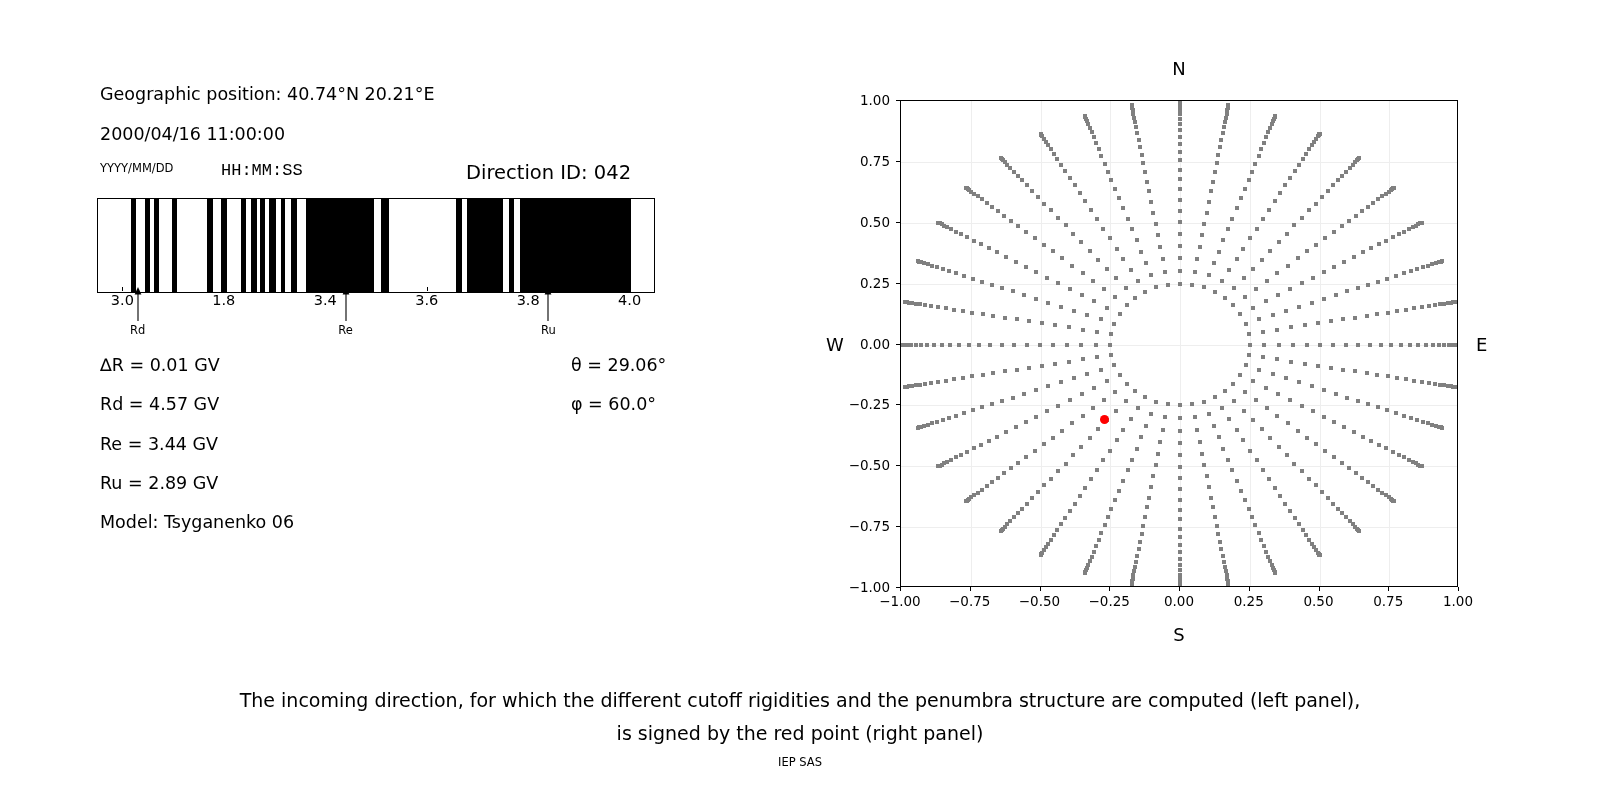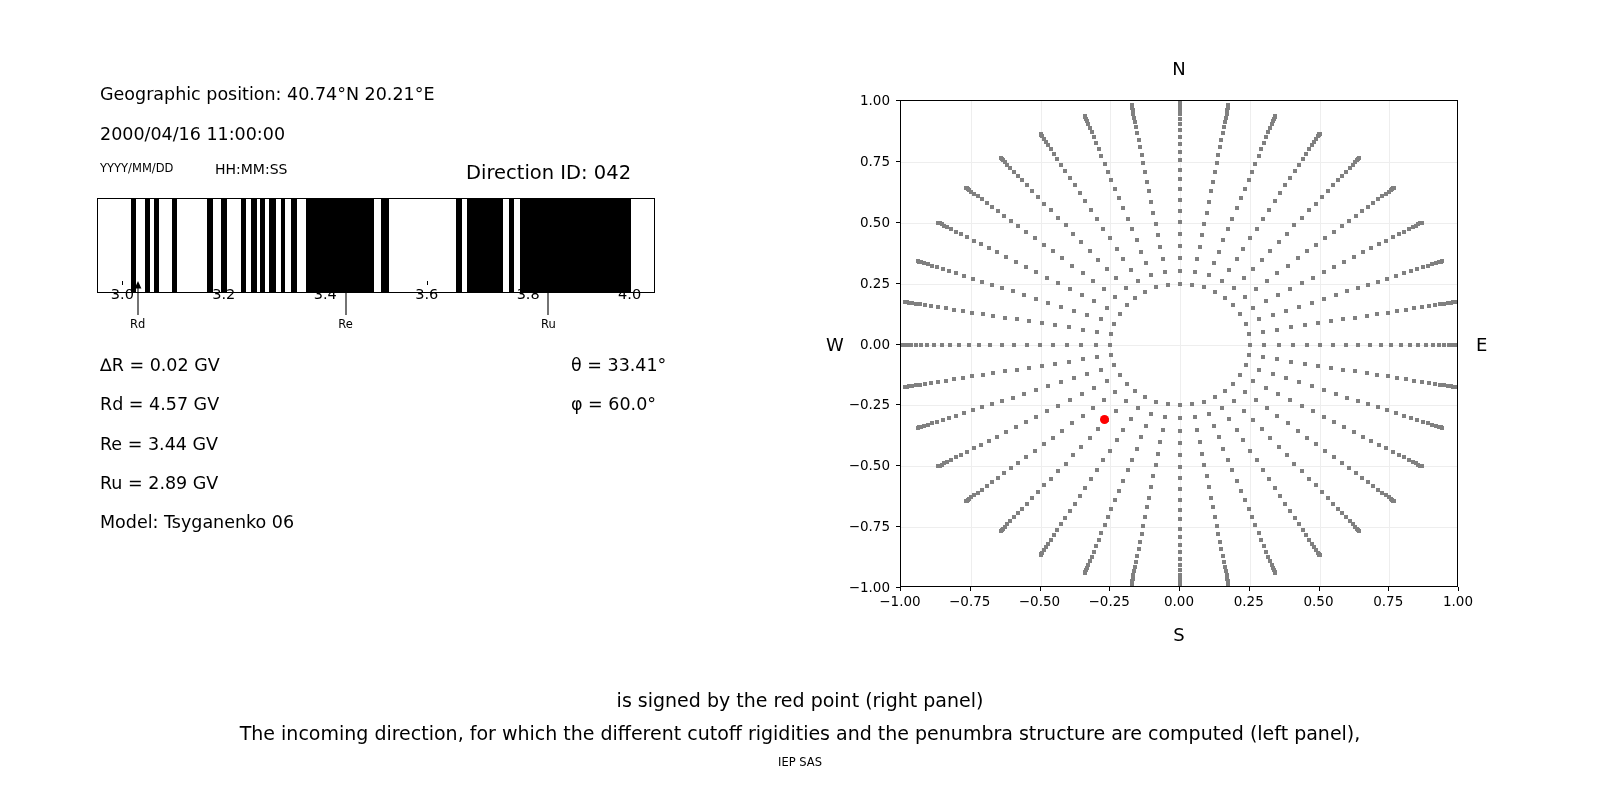--- a/index.html
+++ b/index.html
@@ -2,29 +2,29 @@
 <html><head>
 <meta charset="utf-8">
 <style>
   html,body{margin:0;padding:0;background:#ffffff;}
   body{width:1600px;height:800px;position:relative;overflow:hidden;
        font-family:"DejaVu Sans","Liberation Sans",sans-serif;color:#000;}
   .abs{position:absolute;}
   #geo-pos{left:100px;top:84px;font-size:17.5px;white-space:nowrap;}
   #datetime{left:100px;top:124px;font-size:17.5px;white-space:nowrap;}
   #fmt-date{left:100px;top:161px;font-size:11.5px;white-space:nowrap;}
-  #fmt-time{left:215px;top:161px;font-size:14px;white-space:nowrap;}
+  #fmt-time{left:221px;top:161px;font-size:17px;white-space:nowrap;font-family:Liberation Mono, monospace;}
   #dir-id{left:466px;top:161px;font-size:19.5px;white-space:nowrap;}
 
   #penumbra-panel{left:97px;top:198px;width:558px;height:95px;}
   #penumbra-strip{position:absolute;left:0;top:0;width:100%;height:100%;
       background:#ffffff;border:1px solid #000;box-sizing:border-box;overflow:hidden;}
   .pen-band{position:absolute;top:0;height:100%;background:#000;}
 
-  #rig-axis{position:absolute;left:97px;top:281px;width:558px;height:60px;}
+  #rig-axis{position:absolute;left:97px;top:287px;width:558px;height:60px;}
   .rig-tick{position:absolute;top:0;width:1px;height:4px;background:#000;}
   .rig-tlabel{position:absolute;top:5px;font-size:14.5px;transform:translateX(-50%);
       white-space:nowrap;}
   .rig-arrow{position:absolute;top:0px;width:10px;height:34px;transform:translateX(-50%);}
   .rig-alabel{position:absolute;top:36px;font-size:11.5px;transform:translateX(-50%);
       white-space:nowrap;}
 
   .param{position:absolute;font-size:17.5px;white-space:nowrap;}
   #p-dr{left:100px;top:355px;}
   #p-rd{left:100px;top:394px;}
@@ -91,21 +91,21 @@
       <div class="pen-band" style="left: 358.135px; width: 6.08727px;"></div>
       <div class="pen-band" style="left: 369.295px; width: 35.5091px;"></div>
       <div class="pen-band" style="left: 410.891px; width: 5.07273px;"></div>
       <div class="pen-band" style="left: 422.051px; width: 110.585px;"></div>
     </div>
 </div>
 <div id="rig-axis">
     <div class="rig-tick" style="left: 25.3636px;"></div>
     <div class="rig-tlabel" style="left: 25.3636px;">3.0</div>
     <div class="rig-tick" style="left: 126.818px;"></div>
-    <div class="rig-tlabel" style="left: 126.818px;">3.2</div>
+    <div class="rig-tlabel" style="left: 126.818px;">1.8</div>
     <div class="rig-tick" style="left: 228.273px;"></div>
     <div class="rig-tlabel" style="left: 228.273px;">3.4</div>
     <div class="rig-tick" style="left: 329.727px;"></div>
     <div class="rig-tlabel" style="left: 329.727px;">3.6</div>
     <div class="rig-tick" style="left: 431.182px;"></div>
     <div class="rig-tlabel" style="left: 431.182px;">3.8</div>
     <div class="rig-tick" style="left: 532.636px;"></div>
     <div class="rig-tlabel" style="left: 532.636px;">4.0</div>
     <div class="rig-arrow" style="left: 40.5818px;"><svg width="10" height="34" viewBox="0 0 10 34">
         <line x1="5" y1="34" x2="5" y2="5" stroke="#000" stroke-width="1.1"></line>
@@ -117,26 +117,26 @@
         <polygon points="5,0 1.6,7.5 8.4,7.5" fill="#000"></polygon>
       </svg></div>
     <div class="rig-alabel" style="left: 248.564px;">Re</div>
     <div class="rig-arrow" style="left: 451.473px;"><svg width="10" height="34" viewBox="0 0 10 34">
         <line x1="5" y1="34" x2="5" y2="5" stroke="#000" stroke-width="1.1"></line>
         <polygon points="5,0 1.6,7.5 8.4,7.5" fill="#000"></polygon>
       </svg></div>
     <div class="rig-alabel" style="left: 451.473px;">Ru</div>
   </div>
 
-<div class="param" id="p-dr">∆R = 0.02 GV</div>
+<div class="param" id="p-dr">∆R = 0.01 GV</div>
 <div class="param" id="p-rd">Rd = 4.57 GV</div>
 <div class="param" id="p-re">Re = 3.44 GV</div>
 <div class="param" id="p-ru">Ru = 2.89 GV</div>
 <div class="param" id="p-model">Model: Tsyganenko 06</div>
-<div class="param" id="p-theta">θ = 33.41°</div>
+<div class="param" id="p-theta">θ = 29.06°</div>
 <div class="param" id="p-phi">φ = 60.0°</div>
 
 <div class="abs" id="polar-panel">
   <div id="polar-frame">
       <div class="pgrid v" style="left: 69.75px;"></div>
       <div class="pgrid v" style="left: 139.5px;"></div>
       <div class="pgrid v" style="left: 209.25px;"></div>
       <div class="pgrid v" style="left: 279px;"></div>
       <div class="pgrid v" style="left: 348.75px;"></div>
       <div class="pgrid v" style="left: 418.5px;"></div>
@@ -1086,16 +1086,16 @@
     <div class="xt-label" style="left: 488.25px; top: 493px;">0.75</div>
     <div class="ax-tick xt-mark" style="left: 558px; top: 487px;"></div>
     <div class="xt-label" style="left: 558px; top: 493px;">1.00</div>
   </div>
 <div id="lbl-N">N</div>
 <div id="lbl-S">S</div>
 <div id="lbl-W">W</div>
 <div id="lbl-E">E</div>
 
 <div id="caption">
+  <div>The incoming direction, for which the different cutoff rigidities and the penumbra structure are computed (left panel),</div>
   <div>is signed by the red point (right panel)</div>
-  <div>The incoming direction, for which the different cutoff rigidities and the penumbra structure are computed (left panel),</div>
 </div>
 <div id="footer">IEP SAS</div>
 
 </body></html>

